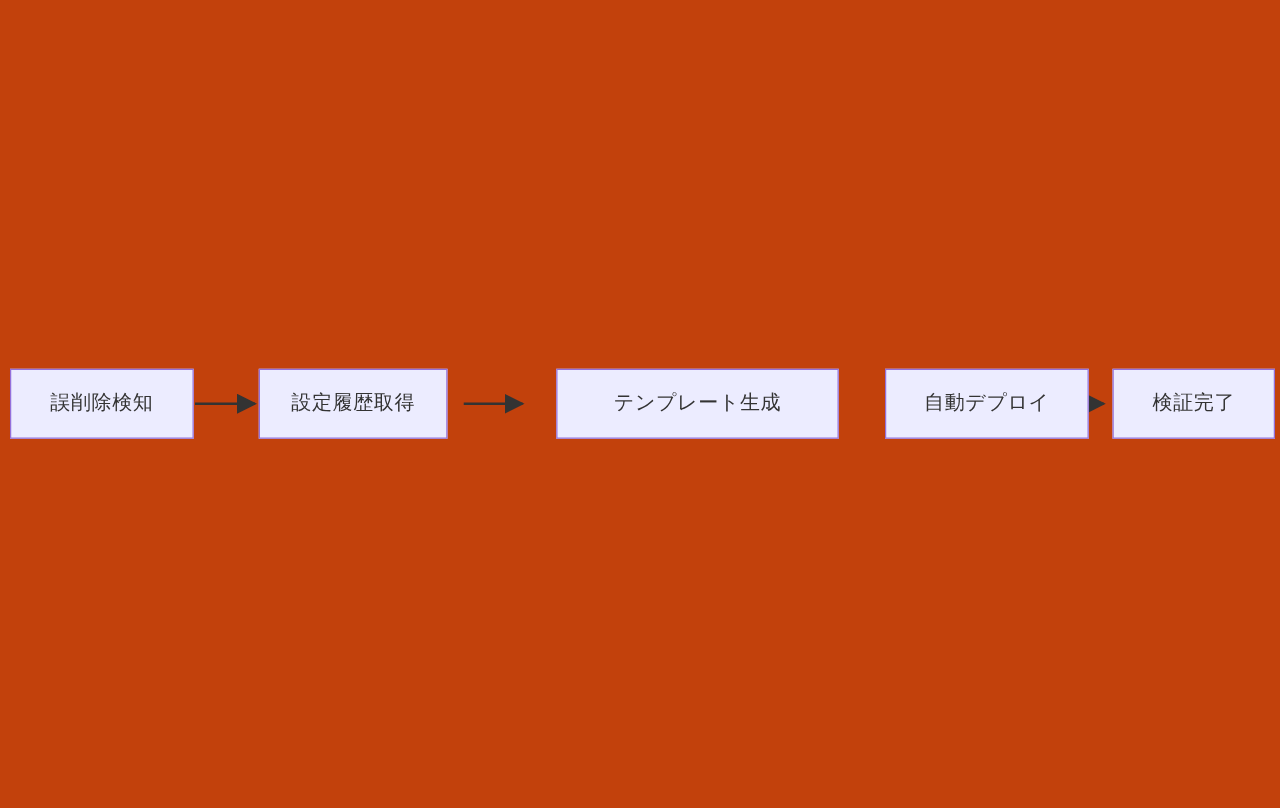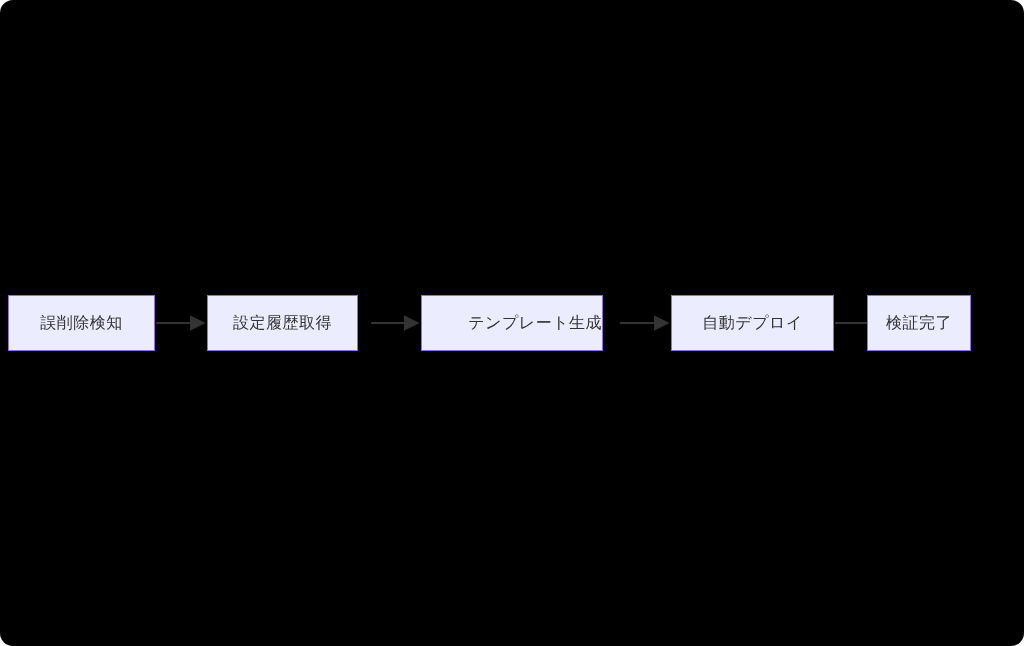--- a/index.html
+++ b/index.html
@@ -5,23 +5,22 @@
   html, body {
     margin: 0;
     padding: 0;
     background: #ffffff;
     font-family: "Liberation Sans", sans-serif;
   }
   .canvas {
     position: relative;
     width: 1024px;
     height: 646px;
-    background: #000000;
+    background: #c2410c;
     overflow: hidden;
-    border-radius: 13px;
   }
   .edges {
     position: absolute;
     left: 0;
     top: 0;
     width: 1024px;
     height: 646px;
     pointer-events: none;
   }
   .node {
@@ -61,25 +60,25 @@
   </svg>
 
   <div class="node" style="left: 8px; width: 147px;">
     <span class="node-label">誤削除検知</span>
   </div>
 
   <div class="node" style="left: 207px; width: 151px;">
     <span class="node-label">設定履歴取得</span>
   </div>
 
-  <div class="node" style="left: 421px; width: 182px; justify-content: flex-end;">
+  <div class="node" style="left: 445px; width: 226px;">
     <span class="node-label">テンプレート生成</span>
   </div>
 
-  <div class="node" style="left: 671px; width: 163px;">
+  <div class="node" style="left: 708px; width: 163px;">
     <span class="node-label">自動デプロイ</span>
   </div>
 
-  <div class="node" style="left: 867px; width: 104px; align-items: center;">
+  <div class="node" style="left: 890px; width: 130px; align-items: center;">
     <span class="node-label">検証完了</span>
   </div>
 
 </div>
 
 </body></html>

